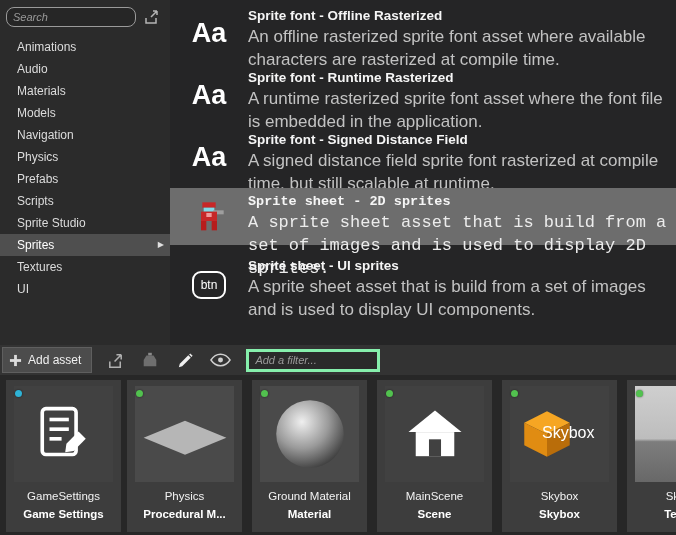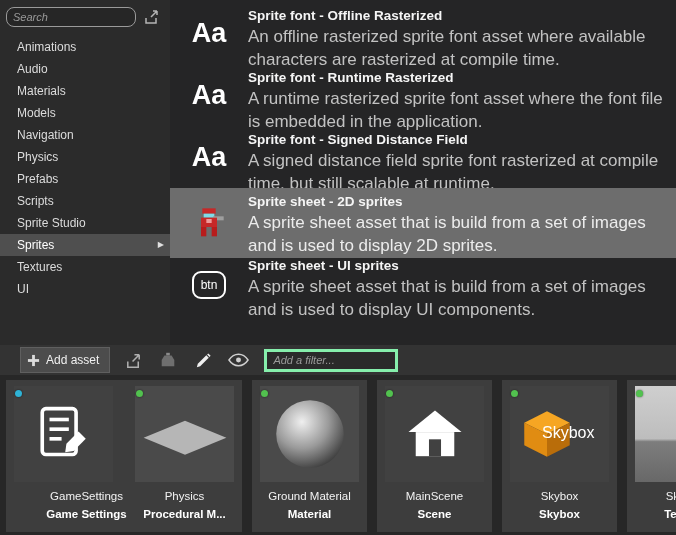--- a/index.html
+++ b/index.html
@@ -23,25 +23,25 @@
   .mi{position:absolute;left:0;width:506px;display:flex;box-sizing:border-box;}
   .mi.selected{background:#6d6d6d;}
   .mi-icon{width:78px;flex:none;display:flex;align-items:center;justify-content:center;color:#fff;}
   .aa{font-size:27px;font-weight:bold;color:#fff;line-height:1;}
   .btn-badge{border:2px solid #fff;border-radius:9px;padding:5px 7px;font-size:12px;color:#fff;}
   .mi-text{padding-top:6px;width:452px;}
   .mi-title{font-size:13.5px;font-weight:600;color:#f5f5f5;margin-bottom:3px;}
   .mi-desc{font-size:17px;color:#c2c2c2;line-height:1.35;}
   .mi.selected .mi-desc{color:#ececec;}
   .r1{top:2px;height:62px;} .r2{top:64px;height:62px;} .r3{top:126px;height:62px;}
-  .r4{top:188px;height:70px;} .r5{top:252px;height:66px;}
+  .r4{top:188px;height:57px;font-family:Liberation Mono, monospace;} .r5{top:252px;height:66px;}
 
   
   .toolbar{position:absolute;top:345px;left:0;width:676px;height:30px;background:#333;
-    display:flex;align-items:center;box-sizing:border-box;padding-left:20px;}
+    display:flex;align-items:center;box-sizing:border-box;padding-left:2px;}
   .add-asset{display:flex;align-items:center;gap:6px;height:26px;padding:0 10px 0 6px;
     background:#4c4c4c;border:1px solid #5f5f5f;color:#f0f0f0;font-size:12px;font-family:inherit;cursor:pointer;}
   .tb-icon{width:24px;height:22px;display:flex;align-items:center;justify-content:center;
     background:none;border:none;padding:0;margin-left:11px;cursor:pointer;}
   .filter{width:116px;height:15px;background:#2a2a2a;border:3px solid #86efac;color:#ccc;
     font-size:11px;font-style:italic;padding:1px 6px;margin-left:14px;outline:none;font-family:inherit;}
 
   
   .assets{position:absolute;top:375px;left:0;width:676px;height:160px;background:#272727;}
   .tile{position:absolute;top:5px;width:115px;height:152px;background:#3d3d3d;}
@@ -50,21 +50,21 @@
   .thumb.lt{background:#4a4a4a;}
   .thumb.dk{background:#414141;}
   .thumb.scene-sliver{background:linear-gradient(180deg,#cfcfcf 0%,#bdbdbd 55%,#7d7d7d 58%,#686868 100%);}
   .dot{position:absolute;top:10px;left:9px;width:7px;height:7px;border-radius:50%;
     box-shadow:0 0 2px rgba(0,0,0,.65);z-index:2;}
   .tile-name{position:absolute;top:110px;left:2px;right:2px;text-align:center;color:#f2f2f2;
     font-size:11.5px;white-space:nowrap;overflow:hidden;}
   .tile-type{position:absolute;top:128px;left:2px;right:2px;text-align:center;color:#fff;
     font-weight:bold;font-size:11.5px;white-space:nowrap;overflow:hidden;}
   .thumb-label{position:absolute;left:40px;top:44px;font-size:16px;color:#fff;z-index:3;}
-  .t1{left:6px;padding-left:46px;} .t2{left:127px;} .t3{left:252px;} .t4{left:377px;} .t5{left:502px;} .t6{left:627px;}
+  .t1{left:6px;} .t2{left:127px;} .t3{left:252px;} .t4{left:377px;} .t5{left:502px;} .t6{left:627px;}
 </style>
 </head>
 <body>
 
 <div class="app">
 
   <div class="menu">
 
     <div class="menu-left">
       <div class="search-row">

